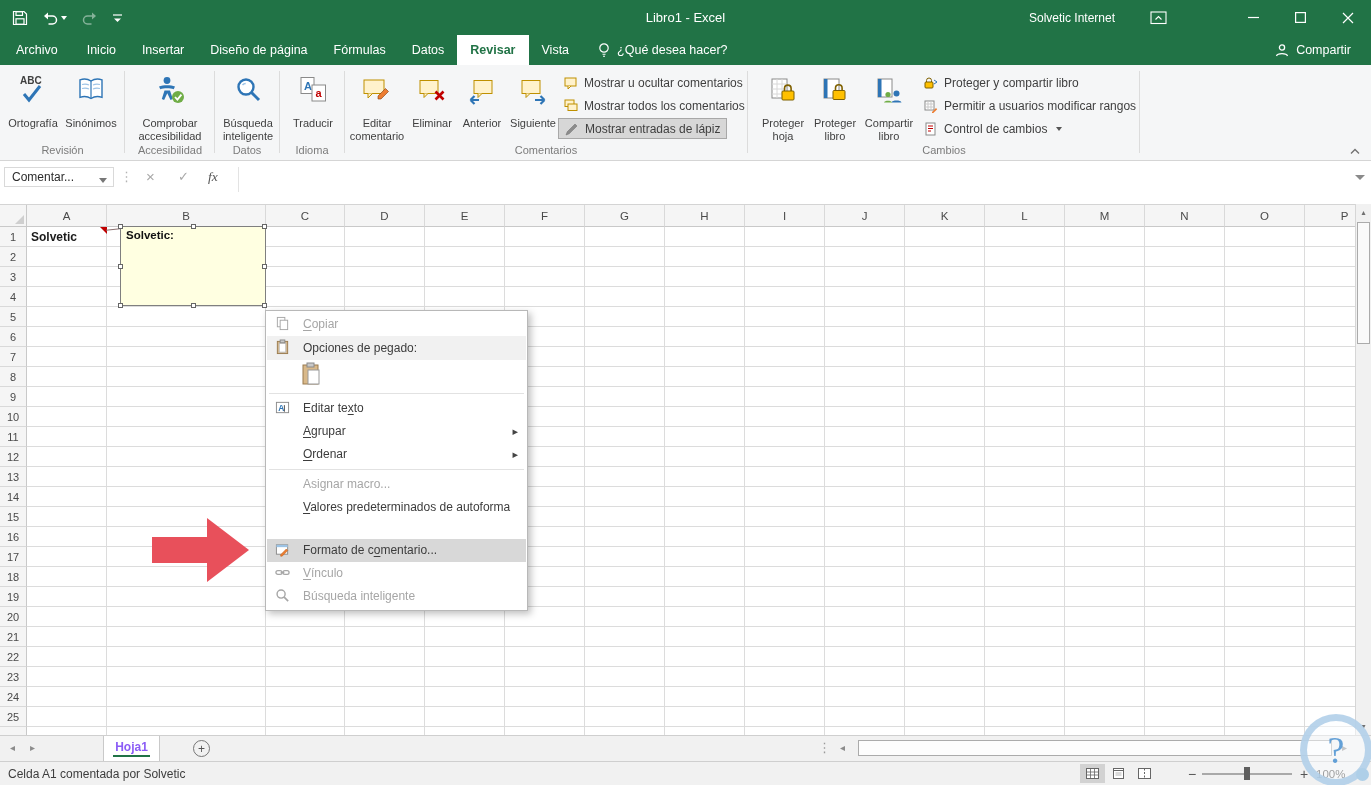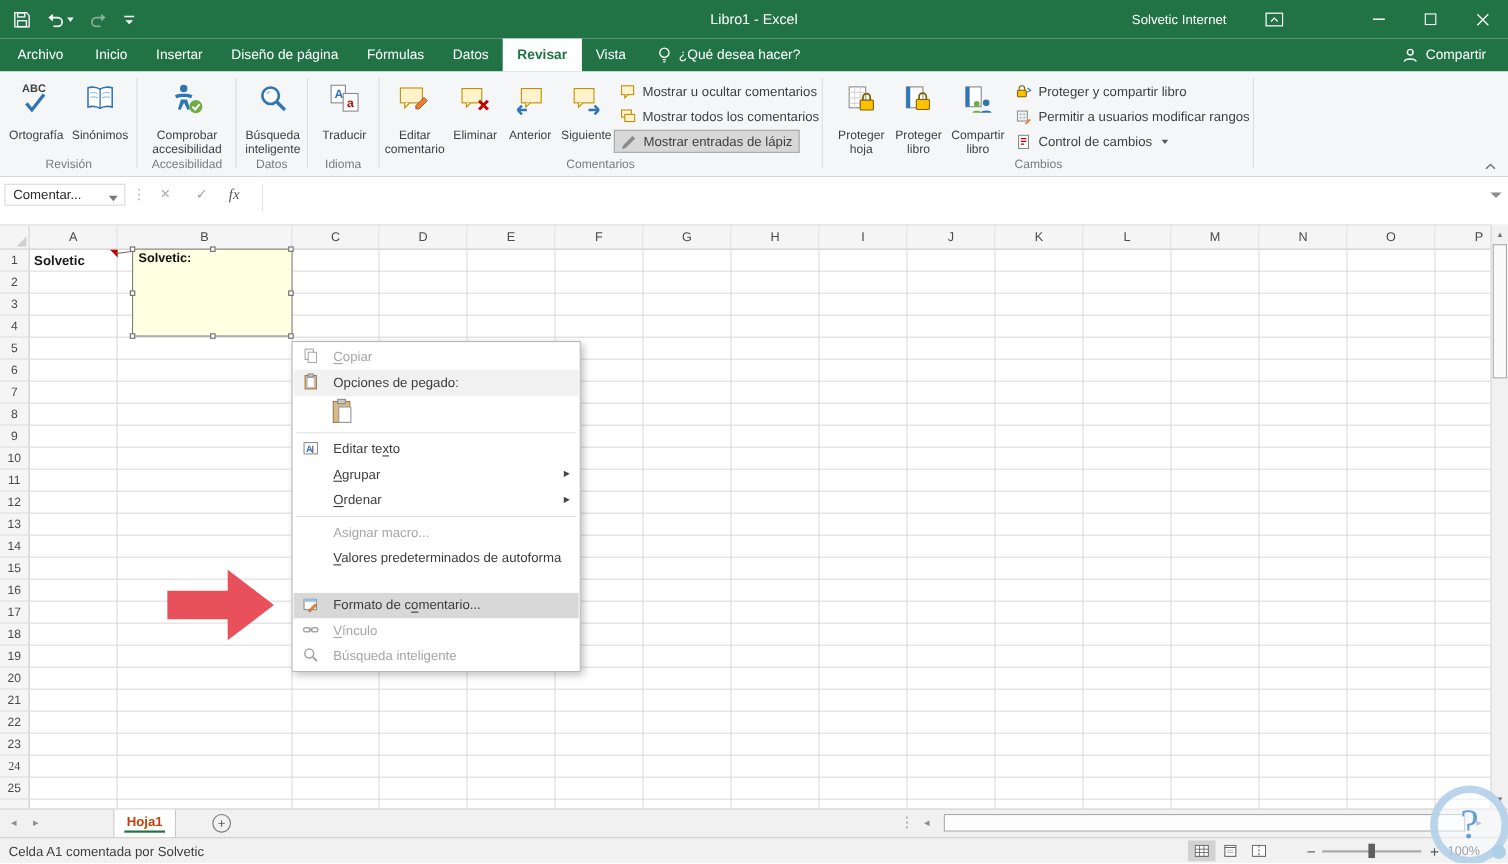--- a/index.html
+++ b/index.html
@@ -89,21 +89,21 @@
   .vscroll{position:absolute;left:1355px;top:204px;width:16px;height:531px;background:#f1f1f1;border-left:1px solid #d6d6d6;box-sizing:border-box;}
   .varrow{position:absolute;left:0;width:15px;height:17px;display:flex;align-items:center;justify-content:center;font-size:8px;color:#707070;}
   .varrow.up{top:0}.varrow.down{bottom:0}
   .vthumb{position:absolute;left:1px;top:18px;width:13px;height:122px;background:#fafafa;border:1px solid #ababab;box-sizing:border-box;}
 
   
   .sheetrow{position:absolute;left:0;top:735px;width:1371px;height:26px;background:#f1f1f1;border-top:1px solid #cfcfcf;box-sizing:border-box;}
   .tnav{position:absolute;top:6px;font-size:10px;color:#8c8c8c;}
   .sheettab{position:absolute;left:103px;top:0;width:57px;height:25px;background:#fff;border-left:1px solid #c9c9c9;border-right:1px solid #c9c9c9;
             box-sizing:border-box;display:flex;align-items:center;justify-content:center;}
-  .sheettab-text{font-size:12px;font-weight:700;color:#c2410c;border-bottom:2px solid #217346;padding:0 2px 1px;}
+  .sheettab-text{font-size:12px;font-weight:700;color:#8b5cf6;border-bottom:2px solid #217346;padding:0 2px 1px;}
   .addsheet{position:absolute;left:193px;top:4px;width:17px;height:17px;border:1px solid #767676;border-radius:50%;box-sizing:border-box;
             display:flex;align-items:center;justify-content:center;font-size:12px;color:#555;line-height:1;}
   .splitdots{position:absolute;left:818px;top:4px;color:#9a9a9a;font-size:13px;}
   .hnav{position:absolute;top:6px;font-size:10px;color:#8c8c8c;}
   .hthumb{position:absolute;left:858px;top:4px;width:474px;height:16px;background:#fdfdfd;border:1px solid #ababab;box-sizing:border-box;}
 
   
   .statusbar{position:absolute;left:0;top:761px;width:1371px;height:24px;background:#f1f1f1;border-top:1px solid #cfcfcf;box-sizing:border-box;}
   .stext{position:absolute;left:8px;top:0;height:23px;display:flex;align-items:center;font-size:12px;color:#3d3d3d;}
   .viewbtn{position:absolute;top:2px;width:25px;height:19px;display:flex;align-items:center;justify-content:center;}
@@ -504,21 +504,21 @@
       <div class="rowhdr" style="top: 382px; height: 20px;">19</div>
       <div class="hline" style="top: 401px;"></div>
       <div class="rowhdr" style="top: 402px; height: 20px;">20</div>
       <div class="hline" style="top: 421px;"></div>
       <div class="rowhdr" style="top: 422px; height: 20px;">21</div>
       <div class="hline" style="top: 441px;"></div>
       <div class="rowhdr" style="top: 442px; height: 20px;">22</div>
       <div class="hline" style="top: 461px;"></div>
       <div class="rowhdr" style="top: 462px; height: 20px;">23</div>
       <div class="hline" style="top: 481px;"></div>
-      <div class="rowhdr" style="top: 482px; height: 20px; font-family: Liberation Serif, serif;">24</div>
+      <div class="rowhdr" style="top: 482px; height: 20px;">24</div>
       <div class="hline" style="top: 501px;"></div>
       <div class="rowhdr" style="top: 502px; height: 20px;">25</div>
       <div class="hline" style="top: 521px;"></div>
       <div class="rowhdr" style="top: 522px; height: 9px;"></div>
     </div>
 
   <div class="cmenu">
     <div class="mi disabled">
       <span class="mic"><svg width="15" height="15" viewBox="0 0 16 16">
             <rect x="2.5" y="1.5" width="8" height="10" fill="#fff" stroke="#a6a6a6"></rect>

